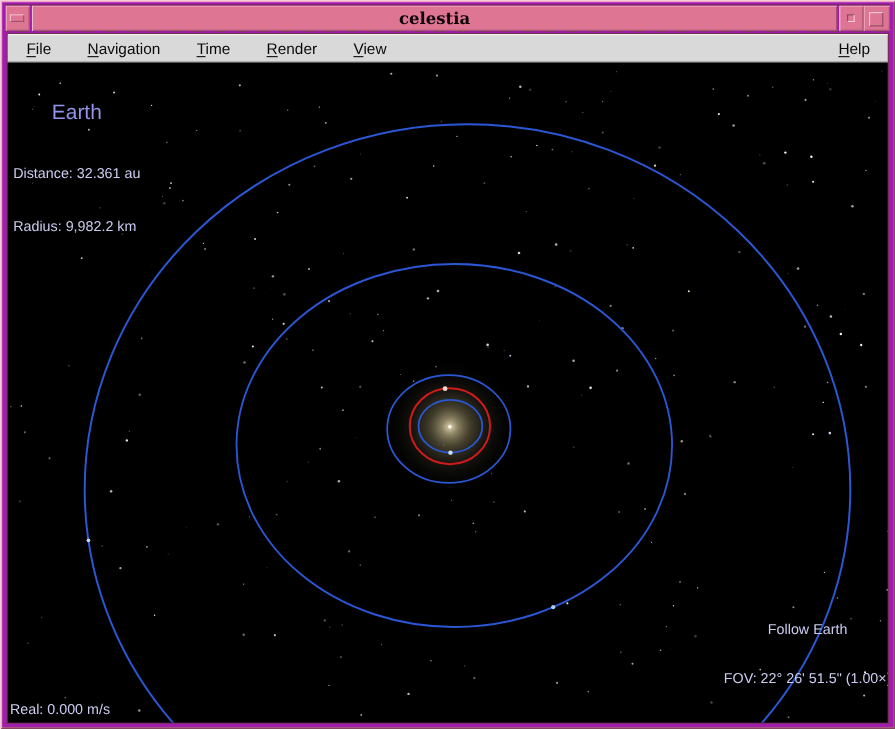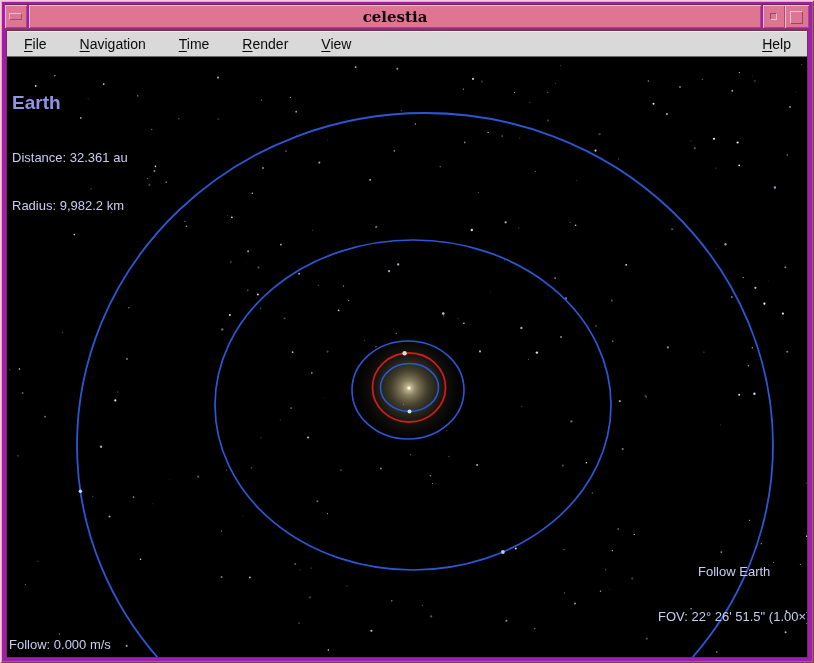--- a/index.html
+++ b/index.html
@@ -63,21 +63,21 @@
 
   
   .viewport {
     position:relative; width:800px; height:600px; background:#000; overflow:hidden;
   }
   .viewport svg { position:absolute; left:0; top:0; }
 
   .hud { position:absolute; color:#ccccf0; font-size:13px; line-height:16px; white-space:pre; }
   .hud-sel   { left:5px; top:2px; }
   .hud-sel .sel-title {
-    font-size:19px; font-weight:bold; color:#9393e8; line-height:24px; margin-bottom:3px;
+    font-size:19px; font-weight:normal; color:#9393e8; line-height:24px; margin-bottom:3px;text-align:center;
   }
   .hud-time  { left:630px; top:3px; line-height:17px; }
   .hud-speed { left:2px; bottom:4px; }
   .hud-follow{ left:651px; bottom:3px; line-height:15px;text-align:center; }
 </style>
 </head>
 <body>
 
 <div class="window">
 
@@ -375,21 +375,21 @@
           <circle cx="73.4" cy="434.2" r="1.7" fill="#c5d6ee"></circle>
         </svg>
 
       <div class="hud hud-sel">
         <div class="sel-title">Earth</div>
         <div>Distance: 32.361 au</div>
         <div>Radius: 9,982.2 km</div>
       </div>
 
 
-      <div class="hud hud-speed">Follow: 0.000 m/s</div>
+      <div class="hud hud-speed">Real: 0.000 m/s</div>
 
       <div class="hud hud-follow">
         <div>Follow Earth</div>
         <div>FOV: 22° 26' 51.5" (1.00×)</div>
       </div>
     </div>
   </div>
 
 </div>
 

